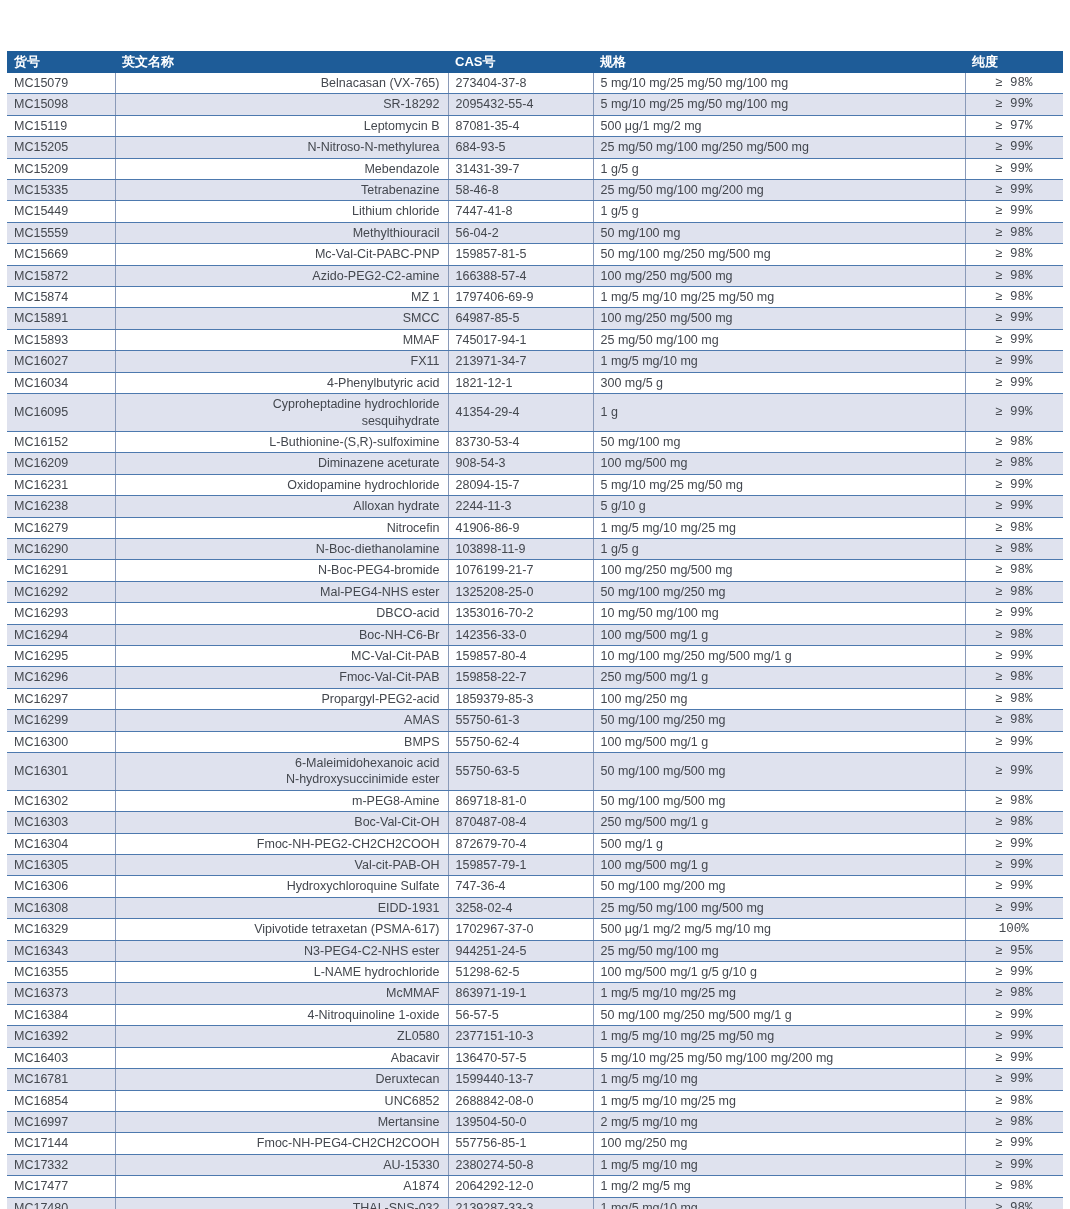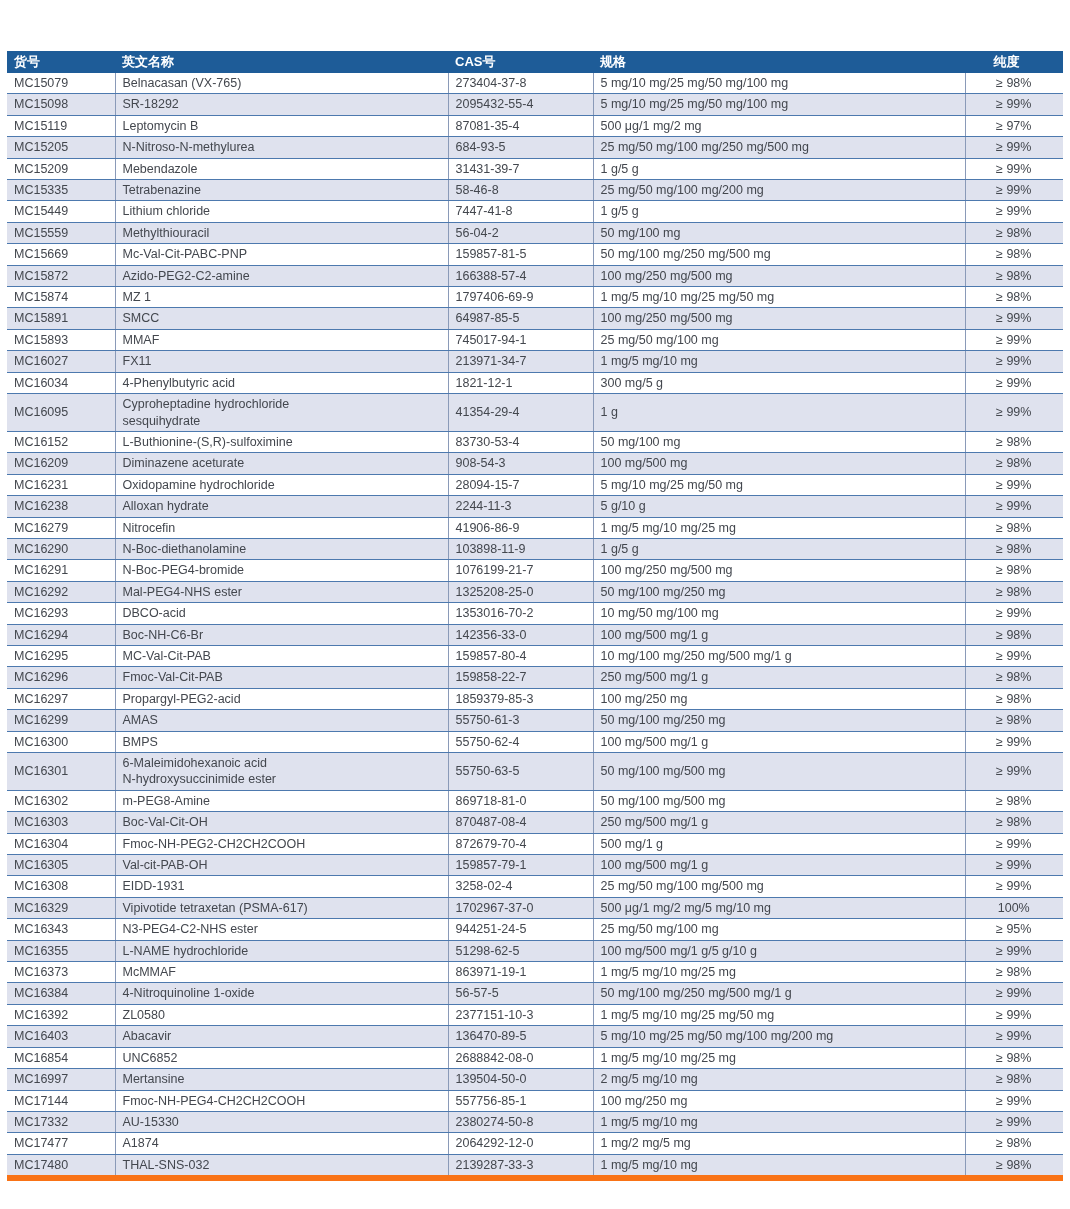--- a/index.html
+++ b/index.html
@@ -30,39 +30,41 @@
     font-size: 13px;
     font-weight: bold;
     text-align: left;
     height: 20px;
     padding: 1px 8px 1px 7px;
     border: none;
     overflow: hidden;
     white-space: nowrap;
   }
   table.catalog thead th.c-purity {
-    text-align: center;
+    text-align: left;
     padding-right: 22px;
   }
   table.catalog tbody td {
     font-size: 12.5px;
     color: #43474e;
     line-height: 16.4px;
     padding: 2px 8px 2px 7px;
     border-bottom: 1px solid #4d79ae;
     border-right: 1px solid #8a9ab8;
     overflow: hidden;
     white-space: nowrap;
   }
   table.catalog tbody td:last-child {
     border-right: none;
     text-align: center;
+    font-family: Liberation Mono, monospace;
   }
   table.catalog tbody td.cell-name {
     white-space: pre-line;
+    text-align: right;
   }
   table.catalog tbody tr:nth-child(even) {
     background: #dfe2ee;
   }
   table.catalog tbody tr:nth-child(odd) {
     background: #ffffff;
   }
   table.catalog tbody tr:last-child td {
     border-bottom: 6px solid #f97316;
   }
@@ -337,20 +339,27 @@
       <td class="cell-purity">≥ 99%</td>
     </tr>
         <tr>
       <td class="cell-sku">MC16305</td>
       <td class="cell-name">Val-cit-PAB-OH</td>
       <td class="cell-cas">159857-79-1</td>
       <td class="cell-spec">100 mg/500 mg/1 g</td>
       <td class="cell-purity">≥ 99%</td>
     </tr>
         <tr>
+      <td class="cell-sku">MC16306</td>
+      <td class="cell-name">Hydroxychloroquine Sulfate</td>
+      <td class="cell-cas">747-36-4</td>
+      <td class="cell-spec">50 mg/100 mg/200 mg</td>
+      <td class="cell-purity">≥ 99%</td>
+    </tr>
+        <tr>
       <td class="cell-sku">MC16308</td>
       <td class="cell-name">EIDD-1931</td>
       <td class="cell-cas">3258-02-4</td>
       <td class="cell-spec">25 mg/50 mg/100 mg/500 mg</td>
       <td class="cell-purity">≥ 99%</td>
     </tr>
         <tr>
       <td class="cell-sku">MC16329</td>
       <td class="cell-name">Vipivotide tetraxetan (PSMA-617)</td>
       <td class="cell-cas">1702967-37-0</td>
@@ -388,22 +397,29 @@
         <tr>
       <td class="cell-sku">MC16392</td>
       <td class="cell-name">ZL0580</td>
       <td class="cell-cas">2377151-10-3</td>
       <td class="cell-spec">1 mg/5 mg/10 mg/25 mg/50 mg</td>
       <td class="cell-purity">≥ 99%</td>
     </tr>
         <tr>
       <td class="cell-sku">MC16403</td>
       <td class="cell-name">Abacavir</td>
-      <td class="cell-cas">136470-89-5</td>
+      <td class="cell-cas">136470-57-5</td>
       <td class="cell-spec">5 mg/10 mg/25 mg/50 mg/100 mg/200 mg</td>
+      <td class="cell-purity">≥ 99%</td>
+    </tr>
+        <tr>
+      <td class="cell-sku">MC16781</td>
+      <td class="cell-name">Deruxtecan</td>
+      <td class="cell-cas">1599440-13-7</td>
+      <td class="cell-spec">1 mg/5 mg/10 mg</td>
       <td class="cell-purity">≥ 99%</td>
     </tr>
         <tr>
       <td class="cell-sku">MC16854</td>
       <td class="cell-name">UNC6852</td>
       <td class="cell-cas">2688842-08-0</td>
       <td class="cell-spec">1 mg/5 mg/10 mg/25 mg</td>
       <td class="cell-purity">≥ 98%</td>
     </tr>
         <tr>

